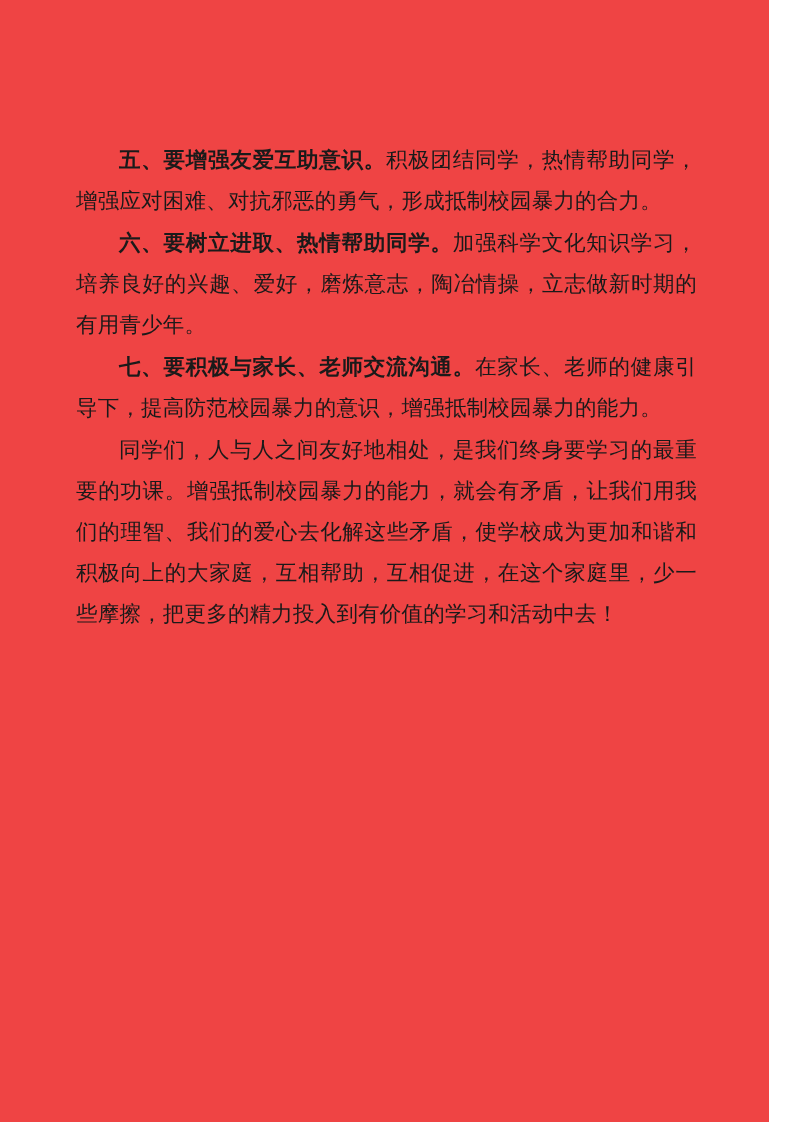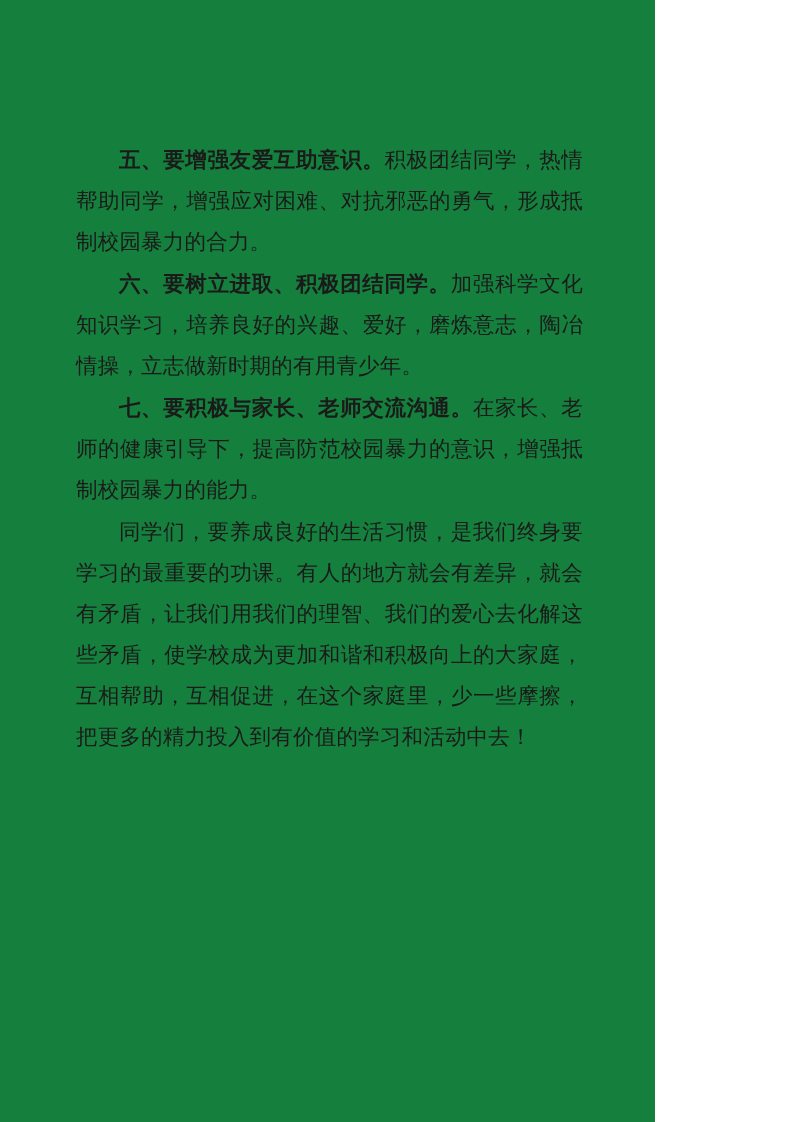--- a/index.html
+++ b/index.html
@@ -9,23 +9,23 @@
   }
   body {
     width: 793px;
     height: 1122px;
     font-family: "Liberation Serif", "DejaVu Serif", serif;
     color: #1a1a1a;
     overflow: hidden;
   }
   .page {
     position: relative;
-    width: 655px;
+    width: 769px;
     height: 1122px;
-    background: #15803d;
+    background: #ef4444;
     box-sizing: border-box;
     padding: 140px 72px 60px 76px;
   }
   .doc-body {
     font-size: 21.5px;
     line-height: 41px;
     text-align: justify;
     text-justify: inter-ideograph;
     letter-spacing: 0.2px;
   }
@@ -44,26 +44,26 @@
 <body>
 
 <div class="page">
   <div class="doc-body">
 
     <p class="para">
       <span class="lead">五、要增强友爱互助意识。</span><span class="rest">积极团结同学，热情帮助同学，增强应对困难、对抗邪恶的勇气，形成抵制校园暴力的合力。</span>
     </p>
 
     <p class="para">
-      <span class="lead">六、要树立进取、积极团结同学。</span><span class="rest">加强科学文化知识学习，培养良好的兴趣、爱好，磨炼意志，陶冶情操，立志做新时期的有用青少年。</span>
+      <span class="lead">六、要树立进取、热情帮助同学。</span><span class="rest">加强科学文化知识学习，培养良好的兴趣、爱好，磨炼意志，陶冶情操，立志做新时期的有用青少年。</span>
     </p>
 
     <p class="para">
       <span class="lead">七、要积极与家长、老师交流沟通。</span><span class="rest">在家长、老师的健康引导下，提高防范校园暴力的意识，增强抵制校园暴力的能力。</span>
     </p>
 
 
     <p class="para">
-      <span class="lead"></span><span class="rest">同学们，要养成良好的生活习惯，是我们终身要学习的最重要的功课。有人的地方就会有差异，就会有矛盾，让我们用我们的理智、我们的爱心去化解这些矛盾，使学校成为更加和谐和积极向上的大家庭，互相帮助，互相促进，在这个家庭里，少一些摩擦，把更多的精力投入到有价值的学习和活动中去！</span>
+      <span class="lead"></span><span class="rest">同学们，人与人之间友好地相处，是我们终身要学习的最重要的功课。增强抵制校园暴力的能力，就会有矛盾，让我们用我们的理智、我们的爱心去化解这些矛盾，使学校成为更加和谐和积极向上的大家庭，互相帮助，互相促进，在这个家庭里，少一些摩擦，把更多的精力投入到有价值的学习和活动中去！</span>
     </p>
 
   </div>
 </div>
 
 </body></html>

